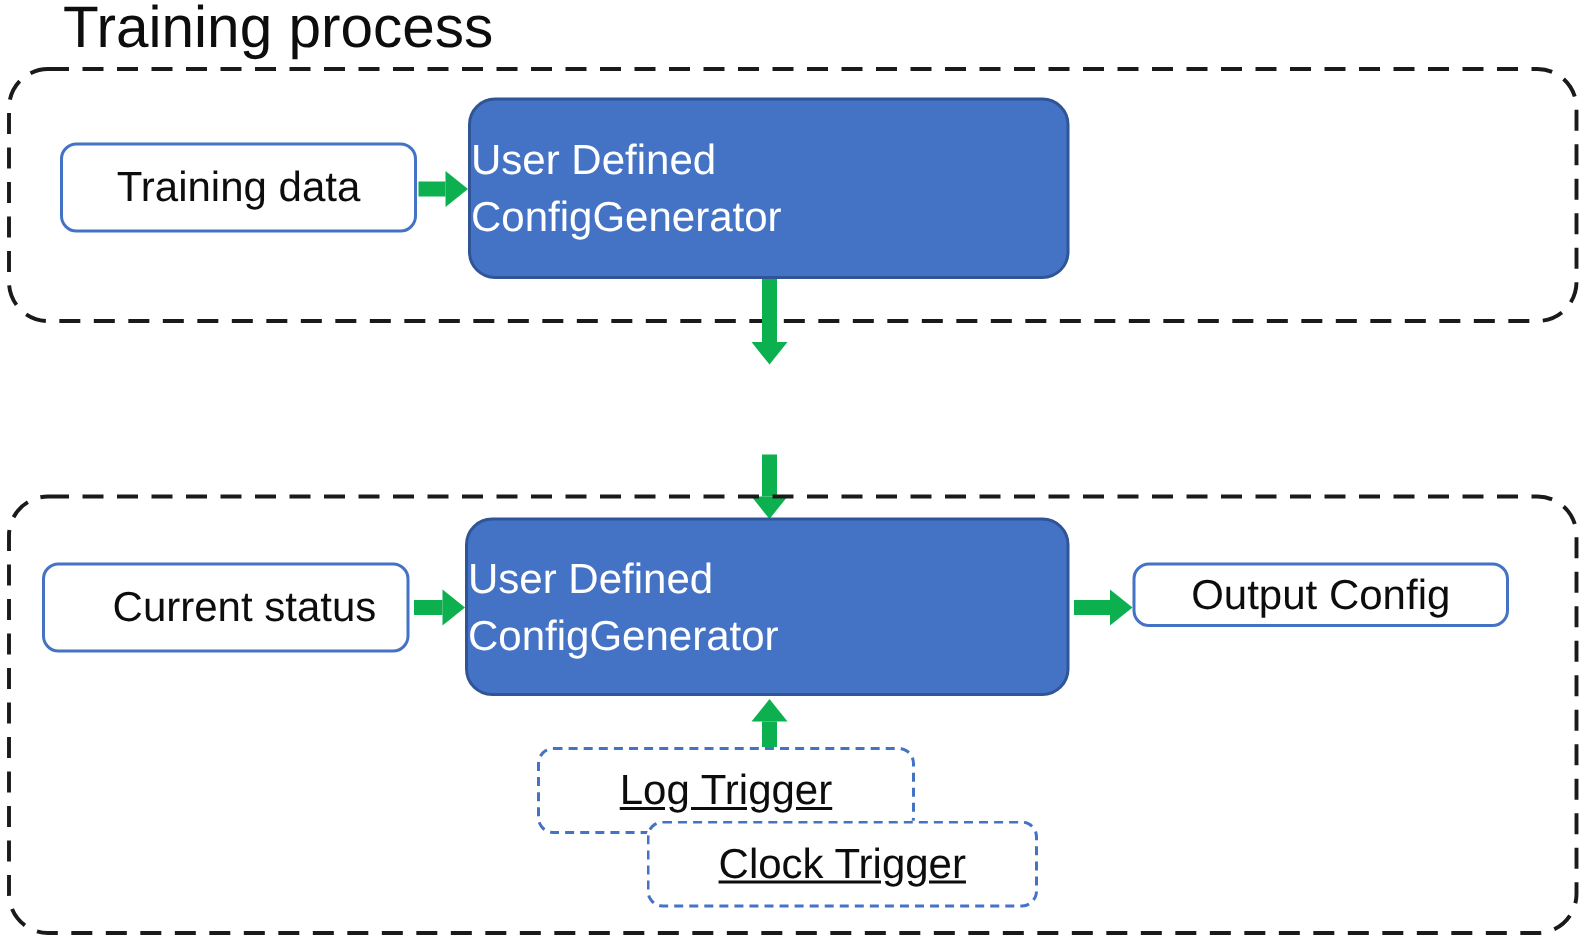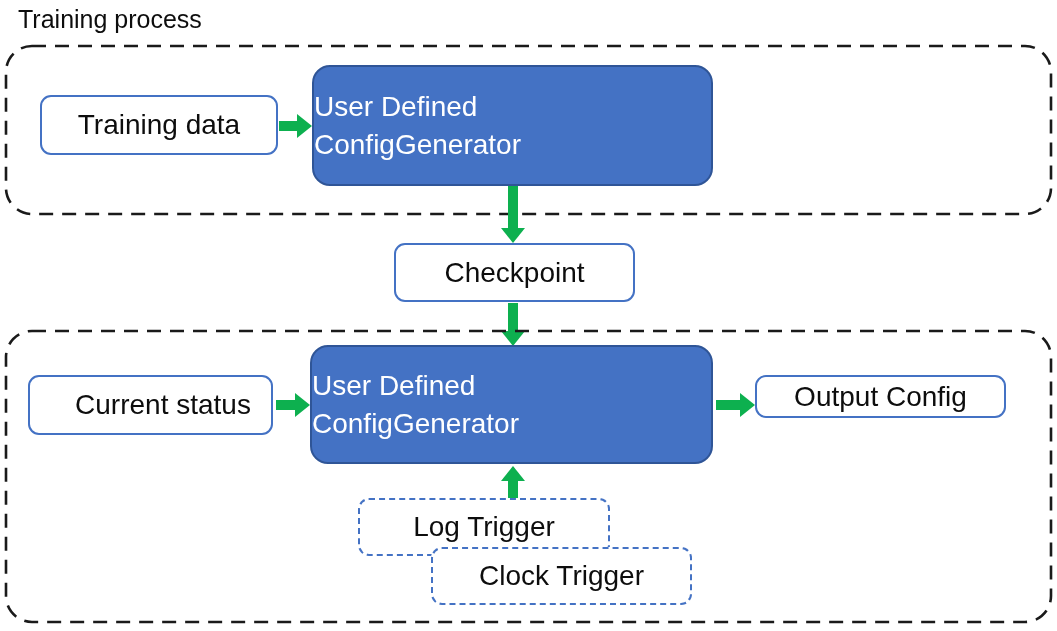--- a/index.html
+++ b/index.html
@@ -6,24 +6,25 @@
   #canvas {
     position: relative;
     width: 1057px;
     height: 631px;
     background: #ffffff;
     font-family: "Liberation Sans", sans-serif;
     overflow: hidden;
   }
   .section-title {
     position: absolute;
-    font-size: 25px;
+    font-size: 39px;
     line-height: 34px;
     color: var(--text-dark);
     white-space: nowrap;
+    margin-left: 24px;
   }
   svg.outline { position: absolute; overflow: visible; }
   svg.outline rect {
     fill: none;
     stroke: var(--container-dash);
     stroke-width: 2.6;
     stroke-dasharray: 14 9;
   }
   .io-box {
     position: absolute;
@@ -43,20 +44,21 @@
     box-sizing: border-box;
     background: #ffffff;
     border: 2px dashed var(--box-border-blue);
     border-radius: 11px;
     display: flex;
     align-items: center;
     justify-content: center;
     font-size: 28px;
     color: var(--text-dark);
     white-space: nowrap;
+    text-decoration: underline;
   }
   .generator-box {
     position: absolute;
     box-sizing: border-box;
     background: var(--generator-fill);
     border: 2.5px solid var(--generator-border);
     border-radius: 18px;
     display: flex;
     flex-direction: column;
     align-items: flex-start;
@@ -108,23 +110,20 @@
   <div class="generator-box" style="left:312px; top:65px; width:401px; height:121px;">
     <span>User Defined</span>
     <span>ConfigGenerator</span>
   </div>
 
   <div class="arrow" style="left:501px; top:186px; width:24px; height:57px;">
     <div class="stem" style="left:7px; top:0; width:10px; height:42px;"></div>
     <div class="head head-down" style="left:0; top:42px;"></div>
   </div>
 
-  <div class="io-box" style="left:394px; top:243px; width:241px; height:59px;">
-    <span>Checkpoint</span>
-  </div>
 
   <div class="arrow" style="left:501px; top:303px; width:24px; height:43px;">
     <div class="stem" style="left:7px; top:0; width:10px; height:28px;"></div>
     <div class="head head-down" style="left:0; top:28px;"></div>
   </div>
 
 
   <svg class="outline" style="left:4px; top:329px;" width="1049" height="295">
     <rect x="2" y="2" width="1045" height="291" rx="26"></rect>
   </svg>

